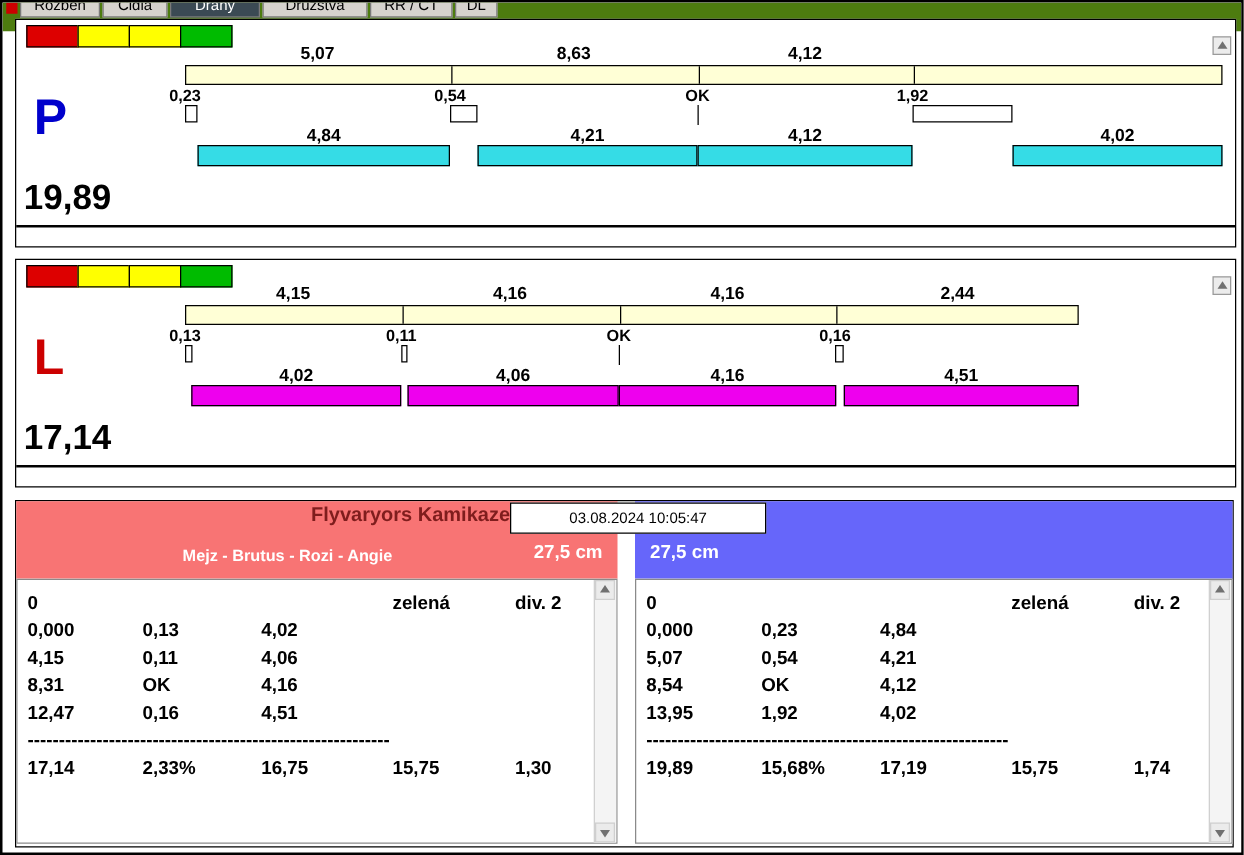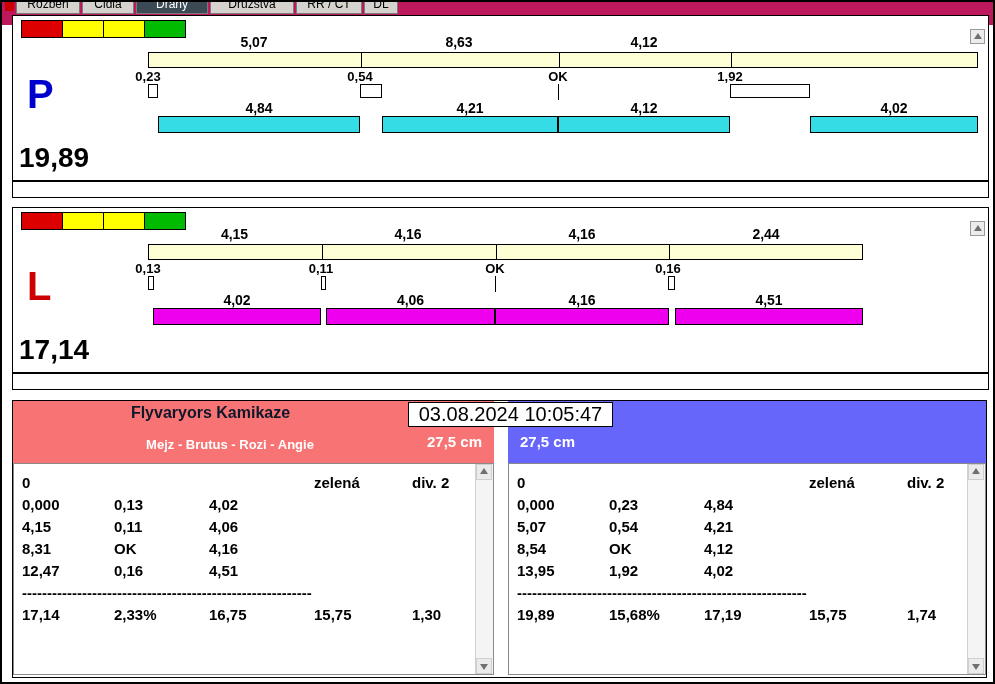--- a/index.html
+++ b/index.html
@@ -1,19 +1,19 @@
 <!DOCTYPE html>
 <html><head>
 <meta charset="utf-8">
 <style>
   html,body{margin:0;padding:0;background:#888;}
   .window{position:relative;width:991px;height:680px;border:2px solid #000;background:#fff;
           font-family:"Liberation Sans",sans-serif;overflow:hidden;}
   
-  .tabbar{position:absolute;left:0;top:0;width:100%;height:23px;overflow:hidden;background:#be185d;}
+  .tabbar{position:absolute;left:0;top:0;width:100%;height:23px;overflow:hidden;background:#4d7c0f;}
   .tab{position:absolute;top:-10px;height:22px;line-height:22px;text-align:center;font-size:12px;
        background:#d6d3ce;border:1px solid #7a7a7a;color:#000;box-sizing:border-box;}
   .tab.active{background:#3b4a54;color:#fff;}
   .corner-mark{position:absolute;left:3px;top:0;width:9px;height:9px;background:#cc0000;}
   
   .lane{position:absolute;left:10px;width:975px;height:181px;border:1px solid #000;background:#fff;}
   .light{position:absolute;top:4px;width:42px;height:18px;border:1px solid #000;box-sizing:border-box;}
   .scrollbtn{position:absolute;right:3px;top:13px;width:15px;height:15px;background:#ececec;
              border:1px solid #9a9a9a;box-sizing:border-box;}
   .tri-up{width:0;height:0;border-left:4px solid transparent;border-right:4px solid transparent;
@@ -31,21 +31,21 @@
   .lane-letter{position:absolute;left:14px;top:58px;font-size:40px;font-weight:bold;line-height:40px;}
   .lane-total{position:absolute;left:6px;top:126px;font-size:28px;font-weight:bold;}
   .sum-line{position:absolute;left:0;right:0;top:164px;height:2px;background:#000;}
   
   .bottom{position:absolute;left:10px;top:398px;width:973px;height:276px;border:1px solid #000;background:#fff;}
   .team-header{position:absolute;top:0;height:62px;}
   .th-name{position:absolute;top:3px;font-size:16px;font-weight:bold;text-align:center;white-space:nowrap;}
   .th-lineup{position:absolute;top:36px;font-size:13px;font-weight:bold;color:#fff;text-align:center;white-space:nowrap;}
   .th-height{position:absolute;top:32px;font-size:15px;font-weight:bold;color:#fff;white-space:nowrap;}
   .timestamp{position:absolute;left:395px;top:1px;width:203px;height:23px;line-height:23px;background:#fff;
-             border:1px solid #000;text-align:center;font-size:20px;z-index:5;}
+             border:1px solid #000;text-align:center;font-size:12px;z-index:5;}
   .team-table{position:absolute;top:62px;height:212px;background:#fff;border:1px solid #8a8a8a;box-sizing:border-box;}
   .tbody{position:absolute;left:0;top:8px;right:18px;}
   .trow{display:grid;grid-template-columns:92px 95px 105px 98px 1fr;height:22px;line-height:22px;
         padding-left:8px;font-size:15px;font-weight:bold;white-space:nowrap;}
   .trow.sep span{grid-column:1/5;overflow:hidden;width:292px;}
   .vscroll{position:absolute;right:0;top:0;bottom:0;width:17px;background:#f4f4f4;border-left:1px solid #d0d0d0;}
   .sb-btn{position:absolute;left:0;width:16px;height:16px;background:#ebebeb;border:1px solid #cfcfcf;box-sizing:border-box;}
 </style>
 </head>
 <body>
@@ -151,21 +151,21 @@
     <div class="run-bar" style="left: 662px; width: 188px; background: rgb(238, 0, 238);"></div>
 
     <div class="lane-letter" style="color: rgb(204, 0, 0);">L</div>
     <div class="lane-total">17,14</div>
     <div class="sum-line"></div>
   </div>
 
   <div class="bottom">
 
     <div class="team-header" style="left: 0px; width: 481px; background: rgb(248, 116, 116);">
-      <div class="th-name" style="left:0;width:395px;color:#0f172a;">Flyvaryors Kamikaze</div>
+      <div class="th-name" style="left:0;width:395px;color:#7f1d1d;text-align:right;">Flyvaryors Kamikaze</div>
       <div class="th-lineup" style="left:12px;width:410px;">Mejz - Brutus - Rozi - Angie</div>
       <div class="th-height" style="right:12px;">27,5 cm</div>
     </div>
 
     <div class="team-header" style="left: 495px; width: 478px; background: rgb(102, 102, 250);">
       <div class="th-height" style="left:12px;">27,5 cm</div>
     </div>
 
     <div class="timestamp">03.08.2024 10:05:47</div>
 

